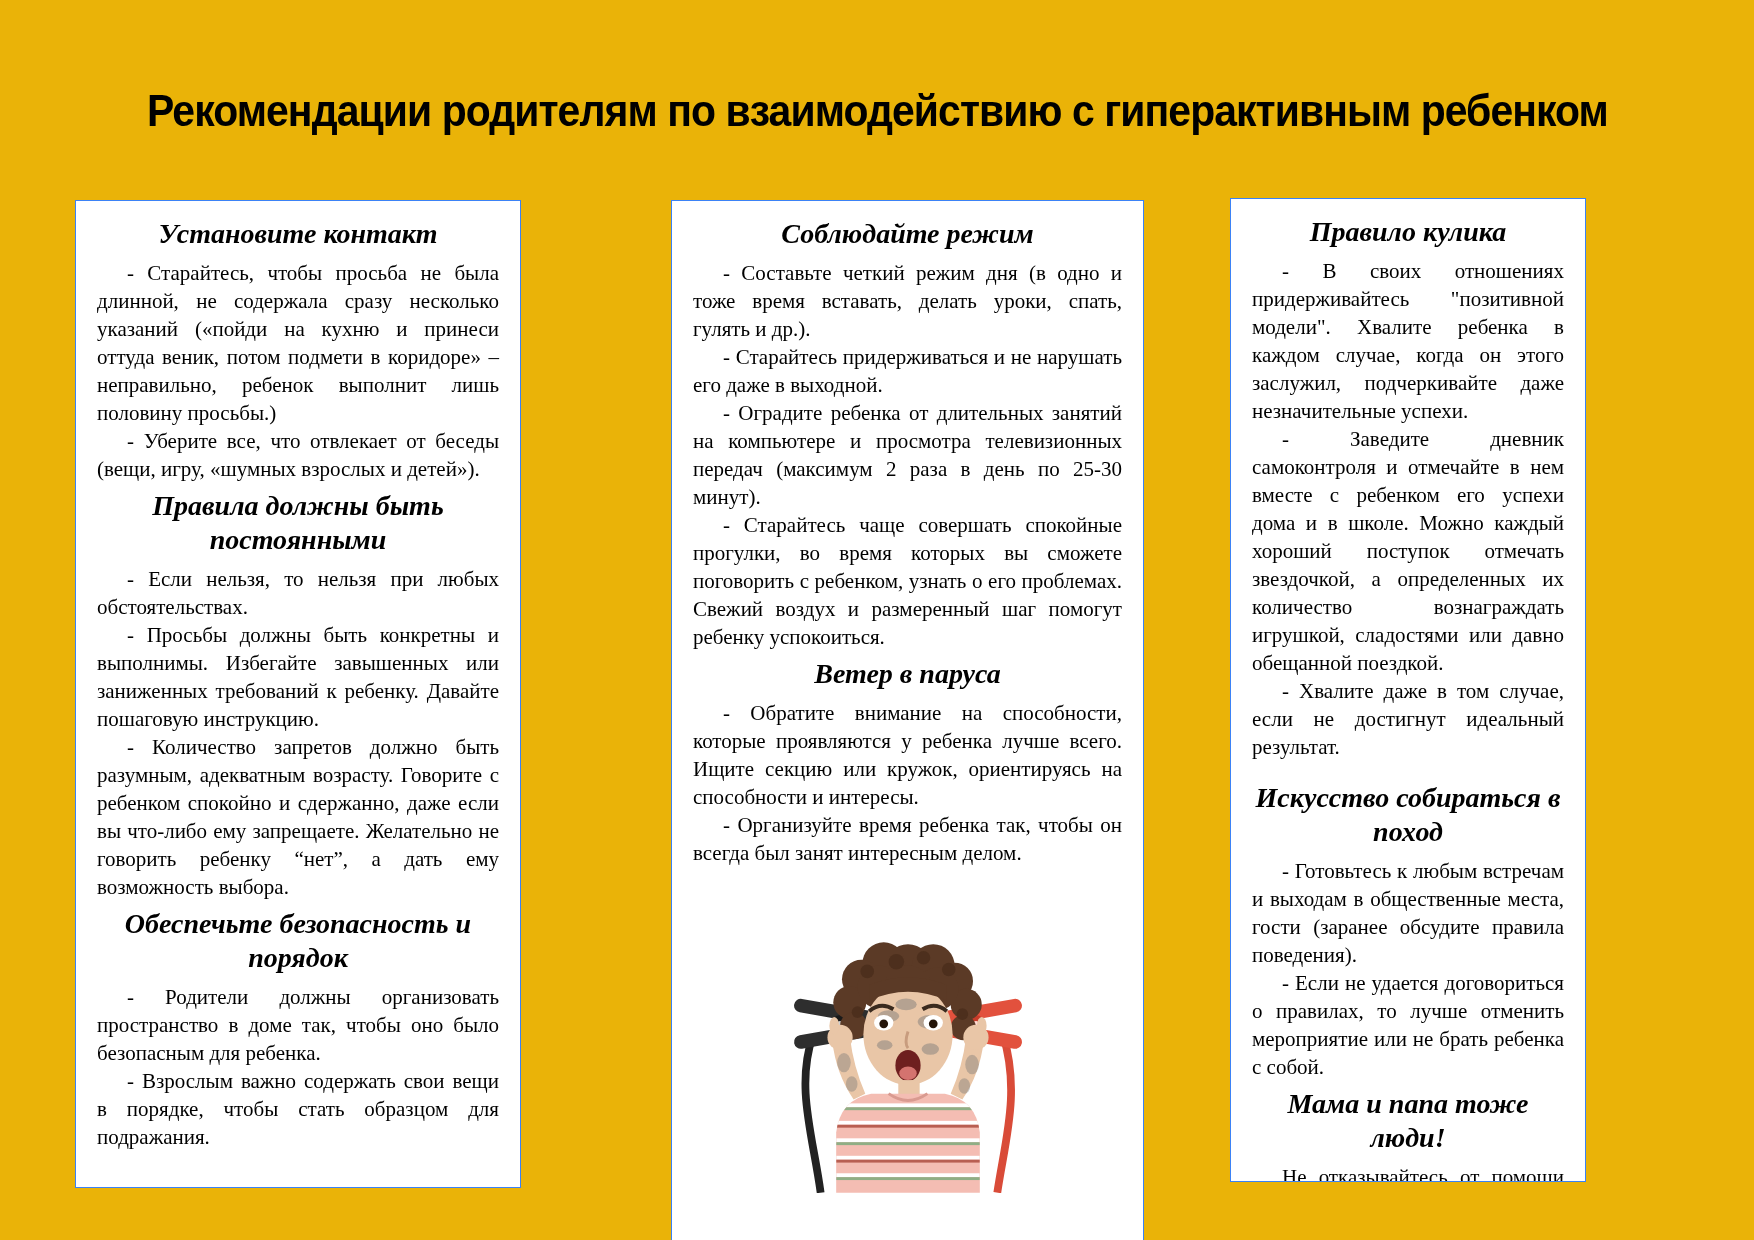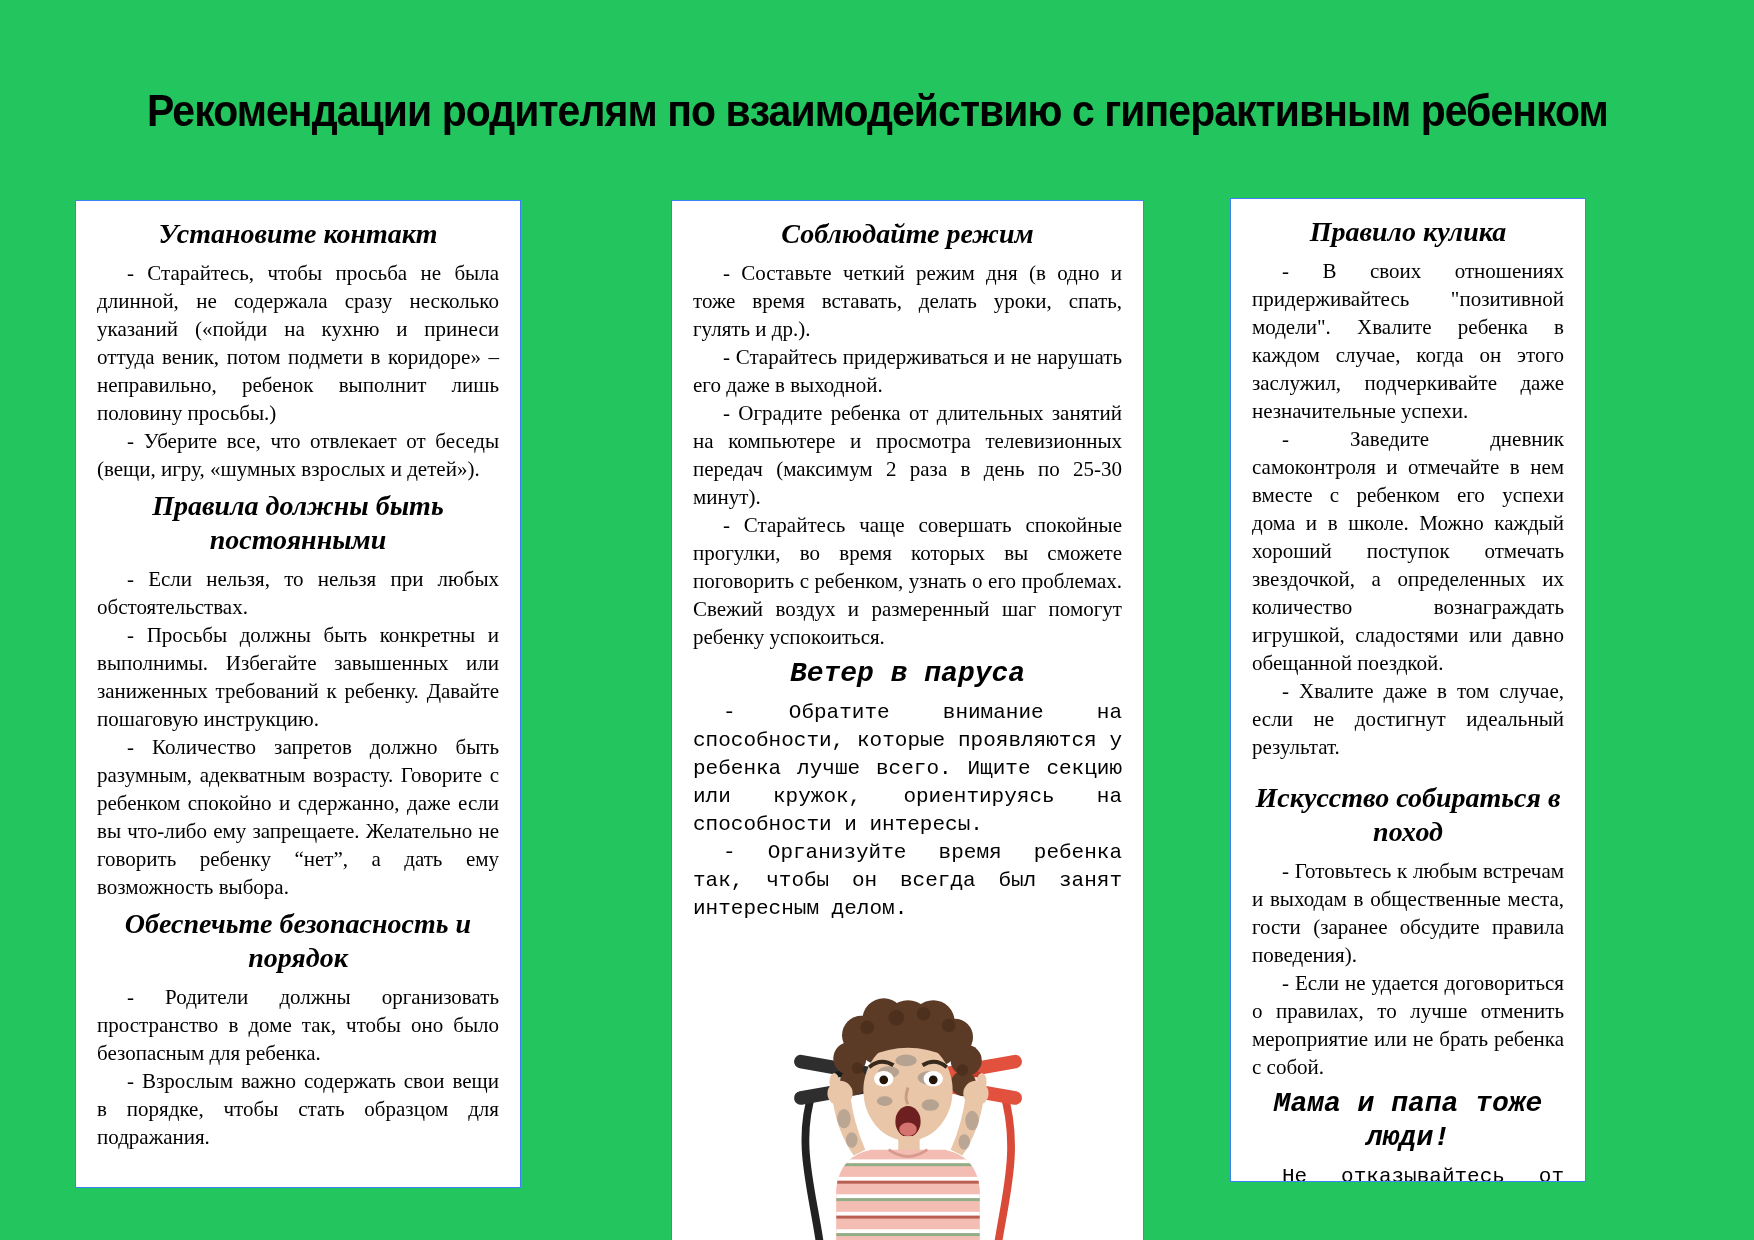--- a/index.html
+++ b/index.html
@@ -1,17 +1,17 @@
 <!DOCTYPE html>
 <html lang="ru"><head>
 <meta charset="utf-8">
 <style>
   html,body{margin:0;padding:0;background:#ffffff;}
   .page{
-    position:relative;width:1754px;height:1240px;background:#22c55e;
+    position:relative;width:1754px;height:1240px;background:#eab308;
     color:#000;font-family:"Liberation Serif","DejaVu Serif",serif;overflow:hidden;
   }
   .title{
     position:absolute;top:86px;left:0;width:100%;text-align:center;
     font-family:"Liberation Sans","DejaVu Sans",sans-serif;
     font-weight:bold;font-size:44px;letter-spacing:-1px;white-space:nowrap;
   }
   .title span{display:inline-block;transform:scaleX(0.93);transform-origin:center;}
   .box{
     position:absolute;border:1px solid #3b82f6;background:#fff;
@@ -20,21 +20,21 @@
   .box.c1{left:75px;top:200px;width:446px;height:988px;}
   .box.c2{left:671px;top:200px;width:473px;height:1112px;}
   .box.c3{left:1230px;top:198px;width:356px;height:984px;}
   .heading{
     margin:6px 0 8px 0;text-align:center;
     font-size:28px;line-height:34px;font-weight:bold;font-style:italic;
   }
   .section p{
     margin:0;font-size:21px;line-height:28px;text-align:justify;text-indent:30px;
   }
-  .mt20{margin-top:20px;} .mt24{} .mt30{font-family:Liberation Mono, monospace;} .mt80{margin-top:80px;}
+  .mt20{margin-top:20px;} .mt24{} .mt30{} .mt80{margin-top:80px;}
   .sec-roditeli .heading{font-style:normal;font-size:26px;margin-bottom:20px;}
   .sec-roditeli p{font-style:italic;font-weight:bold;line-height:31px;word-spacing:3px;}
   .photo-wrap{margin-top:40px;text-align:center;}
 </style>
 </head>
 <body>
 
 <div class="page">
 
   <div class="title">

